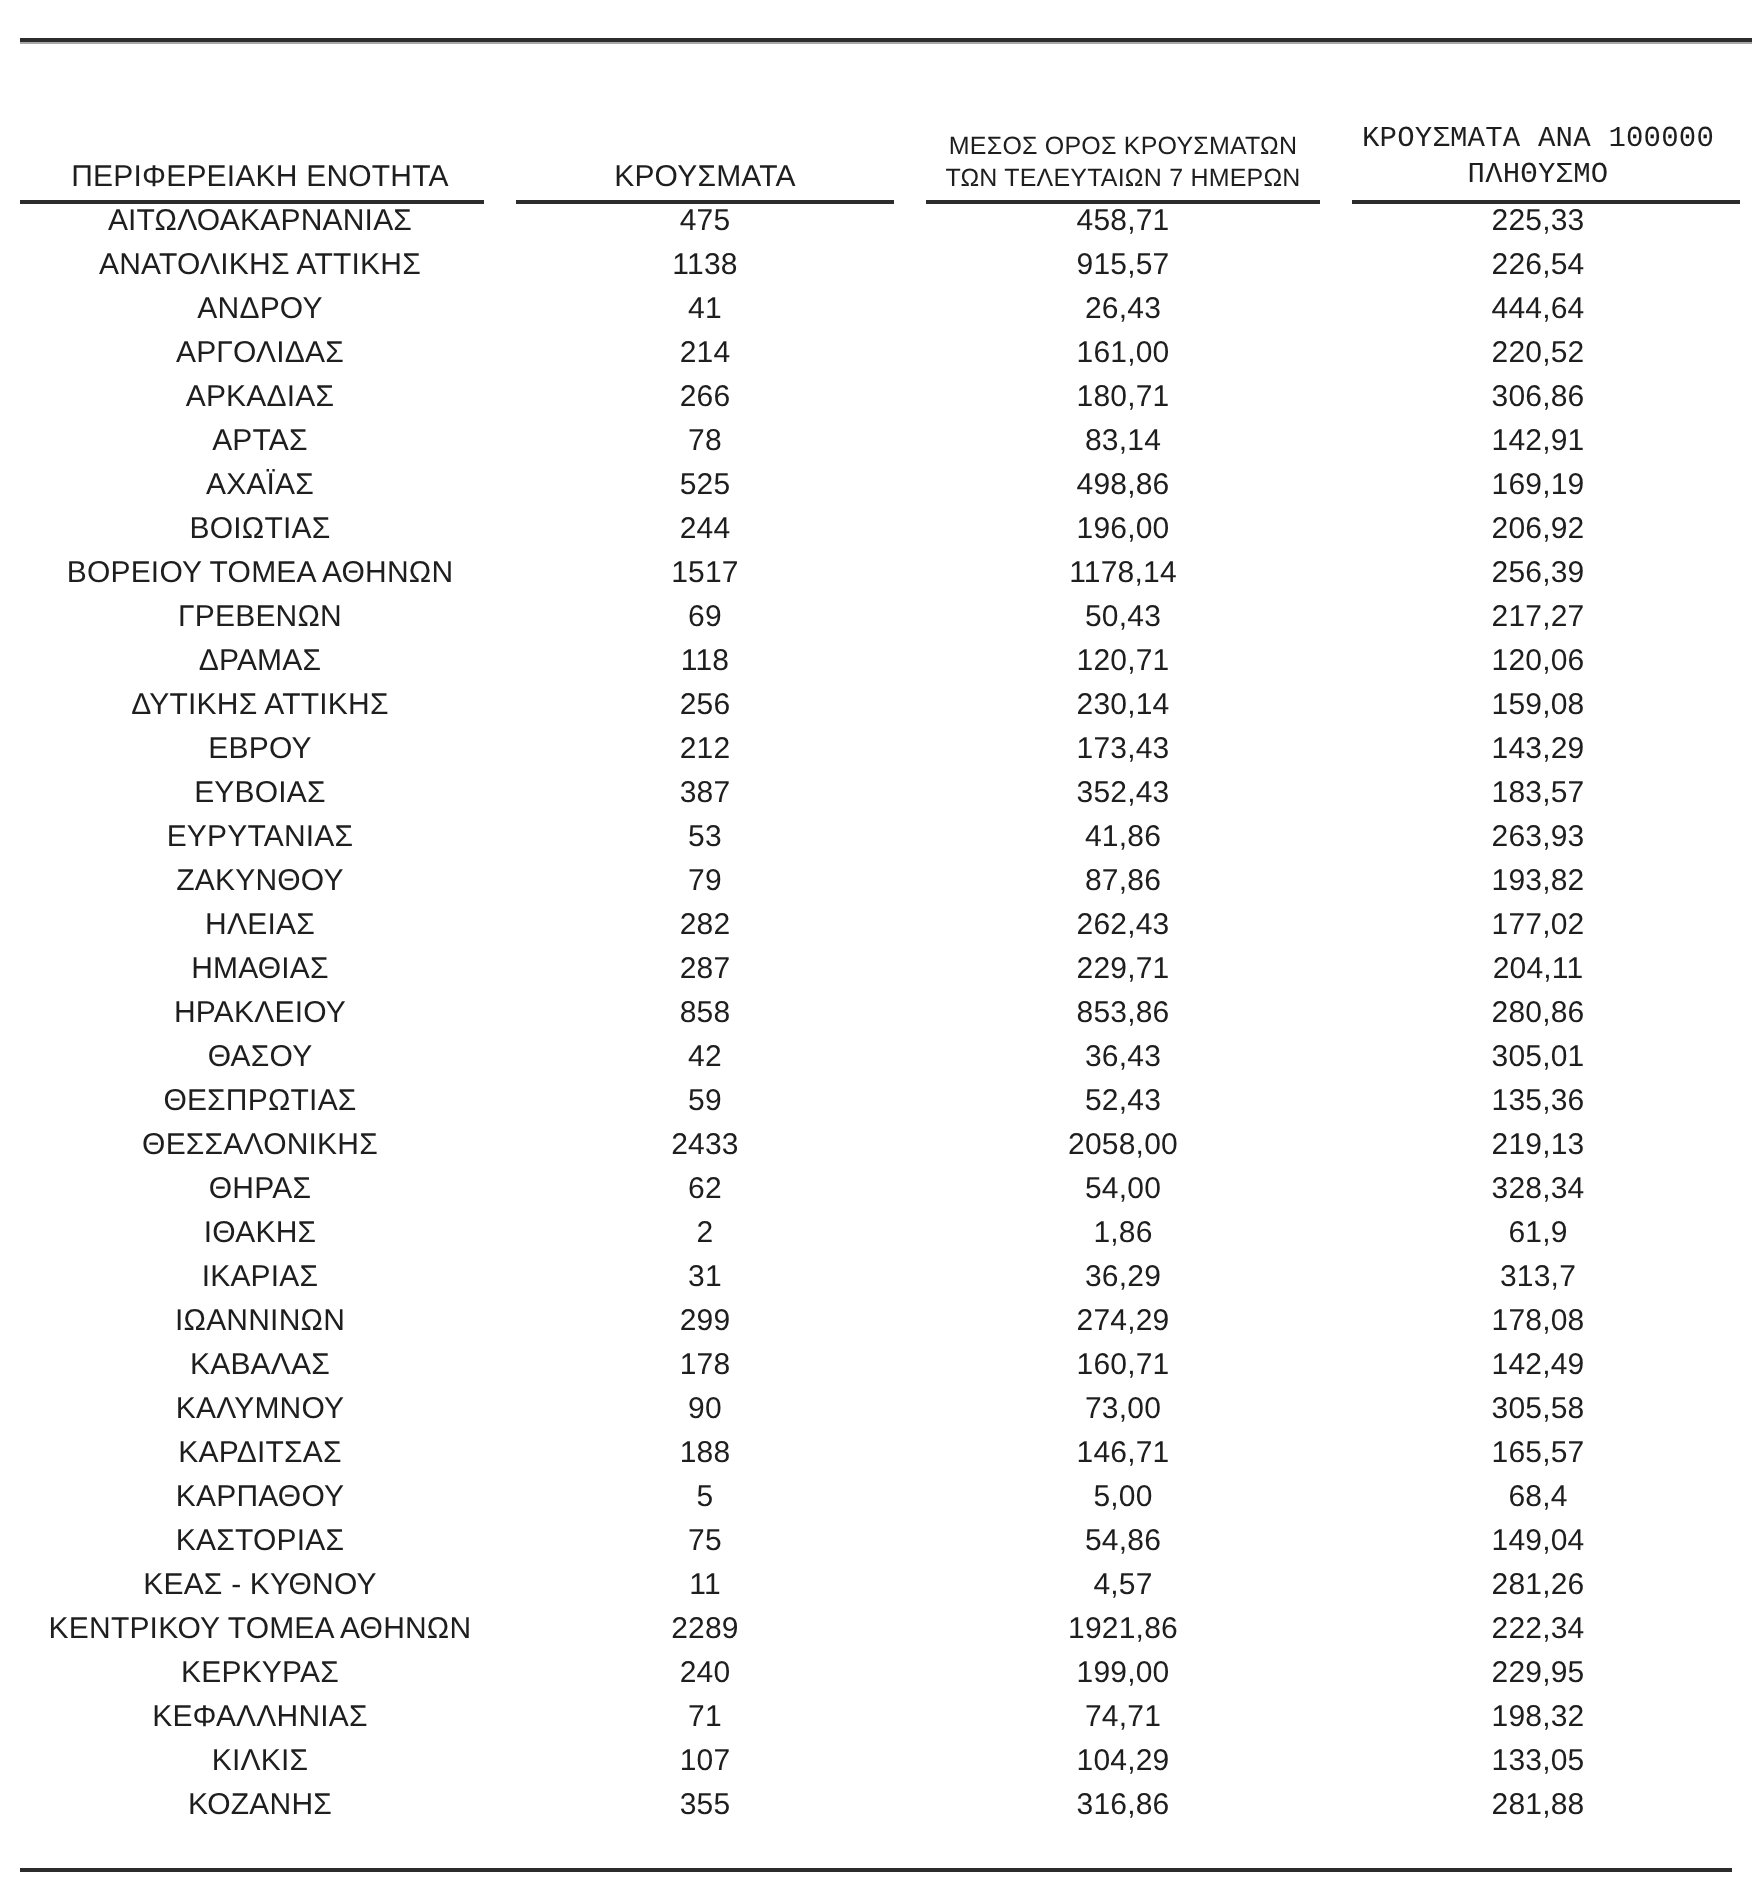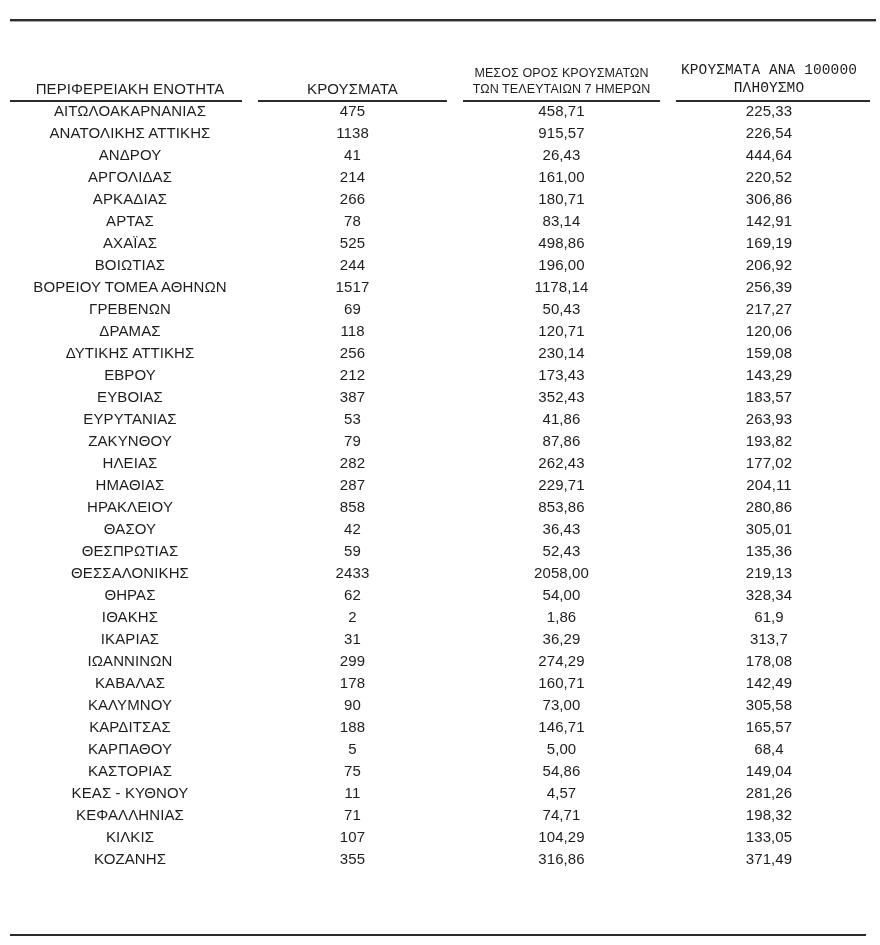--- a/index.html
+++ b/index.html
@@ -307,34 +307,46 @@
           <td>54,86</td>
           <td>149,04</td>
         </tr>
         <tr>
           <td>ΚΕΑΣ - ΚΥΘΝΟΥ</td>
           <td>11</td>
           <td>4,57</td>
           <td>281,26</td>
         </tr>
         <tr>
+          <td>ΚΕΝΤΡΙΚΟΥ ΤΟΜΕΑ ΑΘΗΝΩΝ</td>
+          <td>2289</td>
+          <td>1921,86</td>
+          <td>222,34</td>
+        </tr>
+        <tr>
+          <td>ΚΕΡΚΥΡΑΣ</td>
+          <td>240</td>
+          <td>199,00</td>
+          <td>229,95</td>
+        </tr>
+        <tr>
           <td>ΚΕΦΑΛΛΗΝΙΑΣ</td>
           <td>71</td>
           <td>74,71</td>
           <td>198,32</td>
         </tr>
         <tr>
           <td>ΚΙΛΚΙΣ</td>
           <td>107</td>
           <td>104,29</td>
           <td>133,05</td>
         </tr>
         <tr>
           <td>ΚΟΖΑΝΗΣ</td>
           <td>355</td>
           <td>316,86</td>
-          <td>371,49</td>
+          <td>281,88</td>
         </tr>
       </tbody>
   </table>
 
   <div class="rule-bottom"></div>
 </div>
 
 </body></html>

